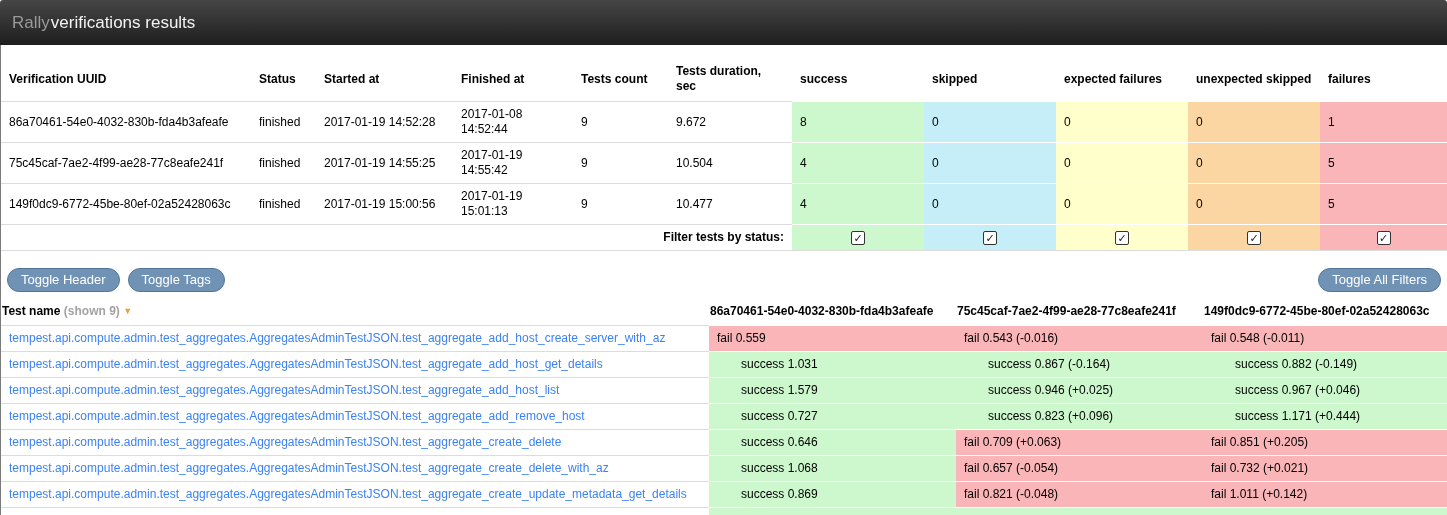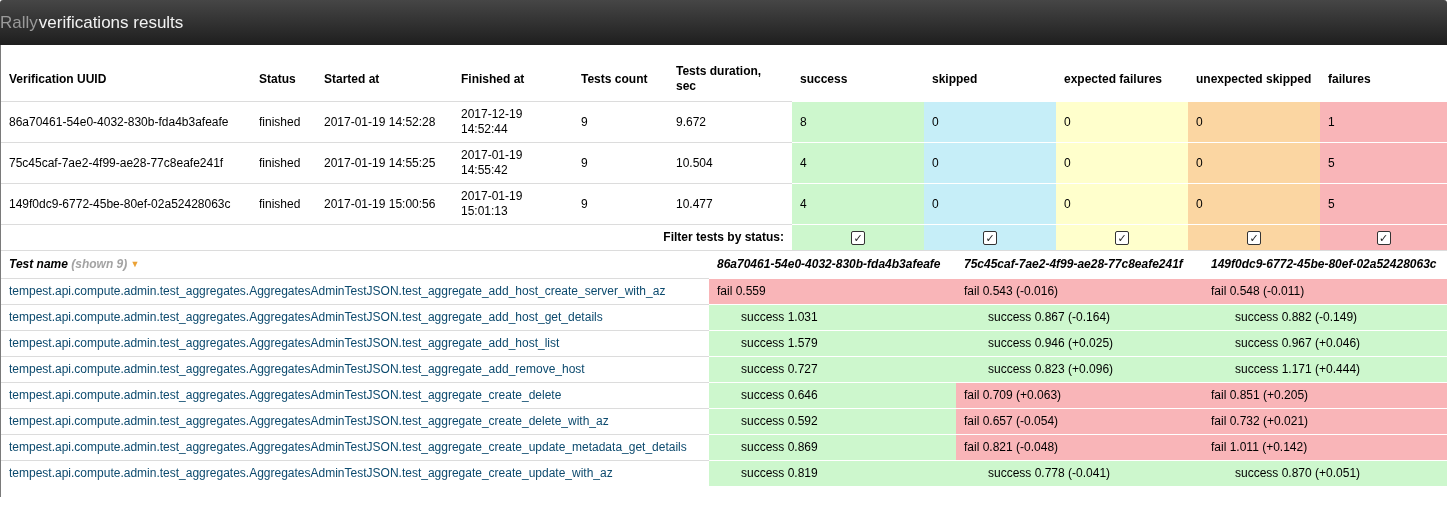--- a/index.html
+++ b/index.html
@@ -8,20 +8,21 @@
     width: 1447px; height: 515px; overflow: hidden;
     background: #ffffff;
     font-family: "Liberation Sans", "DejaVu Sans", sans-serif;
     font-size: 12px; color: #000;
   }
   .topbar {
     height: 45px;
     background: linear-gradient(#464646, #1e1e1e);
     border-radius: 3px 3px 0 0;
     display: flex; align-items: center;
+    padding-left: 12px;
   }
   .brand { color: #9a9a9a; font-size: 17px; }
   .title { color: #f2f2f2; font-size: 17px; margin-left: 1px; }
 
   .content { border-left: 1px solid #7a7a7a; padding-top: 12px; min-height: 452px; }
 
   table { border-collapse: collapse; width: 1446px; table-layout: fixed; }
   th { text-align: left; font-weight: bold; padding: 7px 8px; vertical-align: middle; line-height: 15px; }
   td { padding: 5px 8px; line-height: 15px; }
 
@@ -46,22 +47,22 @@
 
   .toolbar { display: flex; align-items: center; margin: 17px 6px 6px 6px; }
   .btn {
     background: #7093b5; border: 1px solid #53779c; color: #ffffff;
     border-radius: 12px; padding: 3px 13px; font-size: 13px;
     font-family: "Liberation Sans", "DejaVu Sans", sans-serif;
     margin-right: 8px; cursor: pointer; line-height: 16px;
   }
   .btn.right { margin-left: auto; margin-right: 0; }
 
-  .ttable th { padding: 6px 8px; font-style: italic; }
-  .ttable td { border-top: 1px solid #dcdcdc; color: #0c4a6e; }
+  .ttable th { padding: 6px 1px; }
+  .ttable td { border-top: 1px solid #dcdcdc; color: #3b82f6; }
   .ttable td.result { border-top: 1px solid #ffffff; color: #000; }
   .ttable td.result.success { background: var(--color-success); padding-left: 32px; }
   .ttable td.result.fail    { background: var(--color-failures); }
   .ttable td.name-cell { white-space: nowrap; overflow: hidden; }
 
   .shown { color: #a3a3a3; font-weight: bold; }
   .sort-icon { color: var(--color-sort-arrow); font-size: 9px; vertical-align: 1px; }
   .name-header { cursor: pointer; }
 </style>
 </head>
@@ -101,21 +102,21 @@
         <th>expected failures</th>
         <th>unexpected skipped</th>
         <th>failures</th>
       </tr>
     </thead>
     <tbody>
       <tr>
         <td>86a70461-54e0-4032-830b-fda4b3afeafe</td>
         <td>finished</td>
         <td>2017-01-19 14:52:28</td>
-        <td>2017-12-19 14:52:44</td>
+        <td>2017-01-08 14:52:44</td>
         <td>9</td>
         <td>9.672</td>
         <td class="colored c-success">8</td>
         <td class="colored c-skipped">0</td>
         <td class="colored c-expected">0</td>
         <td class="colored c-unexpected">0</td>
         <td class="colored c-failures">1</td>
       </tr>
       <tr>
         <td>75c45caf-7ae2-4f99-ae28-77c8eafe241f</td>
@@ -147,20 +148,25 @@
         <td class="filter-label" colspan="6">Filter tests by status:</td>
         <td class="colored c-success filter-cell"><span class="checkbox" role="checkbox" aria-checked="true">✓</span></td>
         <td class="colored c-skipped filter-cell"><span class="checkbox" role="checkbox" aria-checked="true">✓</span></td>
         <td class="colored c-expected filter-cell"><span class="checkbox" role="checkbox" aria-checked="true">✓</span></td>
         <td class="colored c-unexpected filter-cell"><span class="checkbox" role="checkbox" aria-checked="true">✓</span></td>
         <td class="colored c-failures filter-cell"><span class="checkbox" role="checkbox" aria-checked="true">✓</span></td>
       </tr>
     </tbody>
   </table>
 
+  <div class="toolbar">
+    <button class="btn">Toggle Header</button>
+    <button class="btn">Toggle Tags</button>
+    <button class="btn right">Toggle All Filters</button>
+  </div>
 
   <table class="ttable">
     <colgroup>
       <col style="width:708px">
         <col style="width:247px">
         <col style="width:247px">
         <col style="width:244px">
     </colgroup>
     <thead>
       <tr>
@@ -200,21 +206,21 @@
         <td class="result success">success 1.171 (+0.444)</td>
       </tr>
       <tr>
         <td class="name-cell">tempest.api.compute.admin.test_aggregates.AggregatesAdminTestJSON.test_aggregate_create_delete</td>
         <td class="result success">success 0.646</td>
         <td class="result fail">fail 0.709 (+0.063)</td>
         <td class="result fail">fail 0.851 (+0.205)</td>
       </tr>
       <tr>
         <td class="name-cell">tempest.api.compute.admin.test_aggregates.AggregatesAdminTestJSON.test_aggregate_create_delete_with_az</td>
-        <td class="result success">success 0.592</td>
+        <td class="result success">success 1.068</td>
         <td class="result fail">fail 0.657 (-0.054)</td>
         <td class="result fail">fail 0.732 (+0.021)</td>
       </tr>
       <tr>
         <td class="name-cell">tempest.api.compute.admin.test_aggregates.AggregatesAdminTestJSON.test_aggregate_create_update_metadata_get_details</td>
         <td class="result success">success 0.869</td>
         <td class="result fail">fail 0.821 (-0.048)</td>
         <td class="result fail">fail 1.011 (+0.142)</td>
       </tr>
       <tr>

